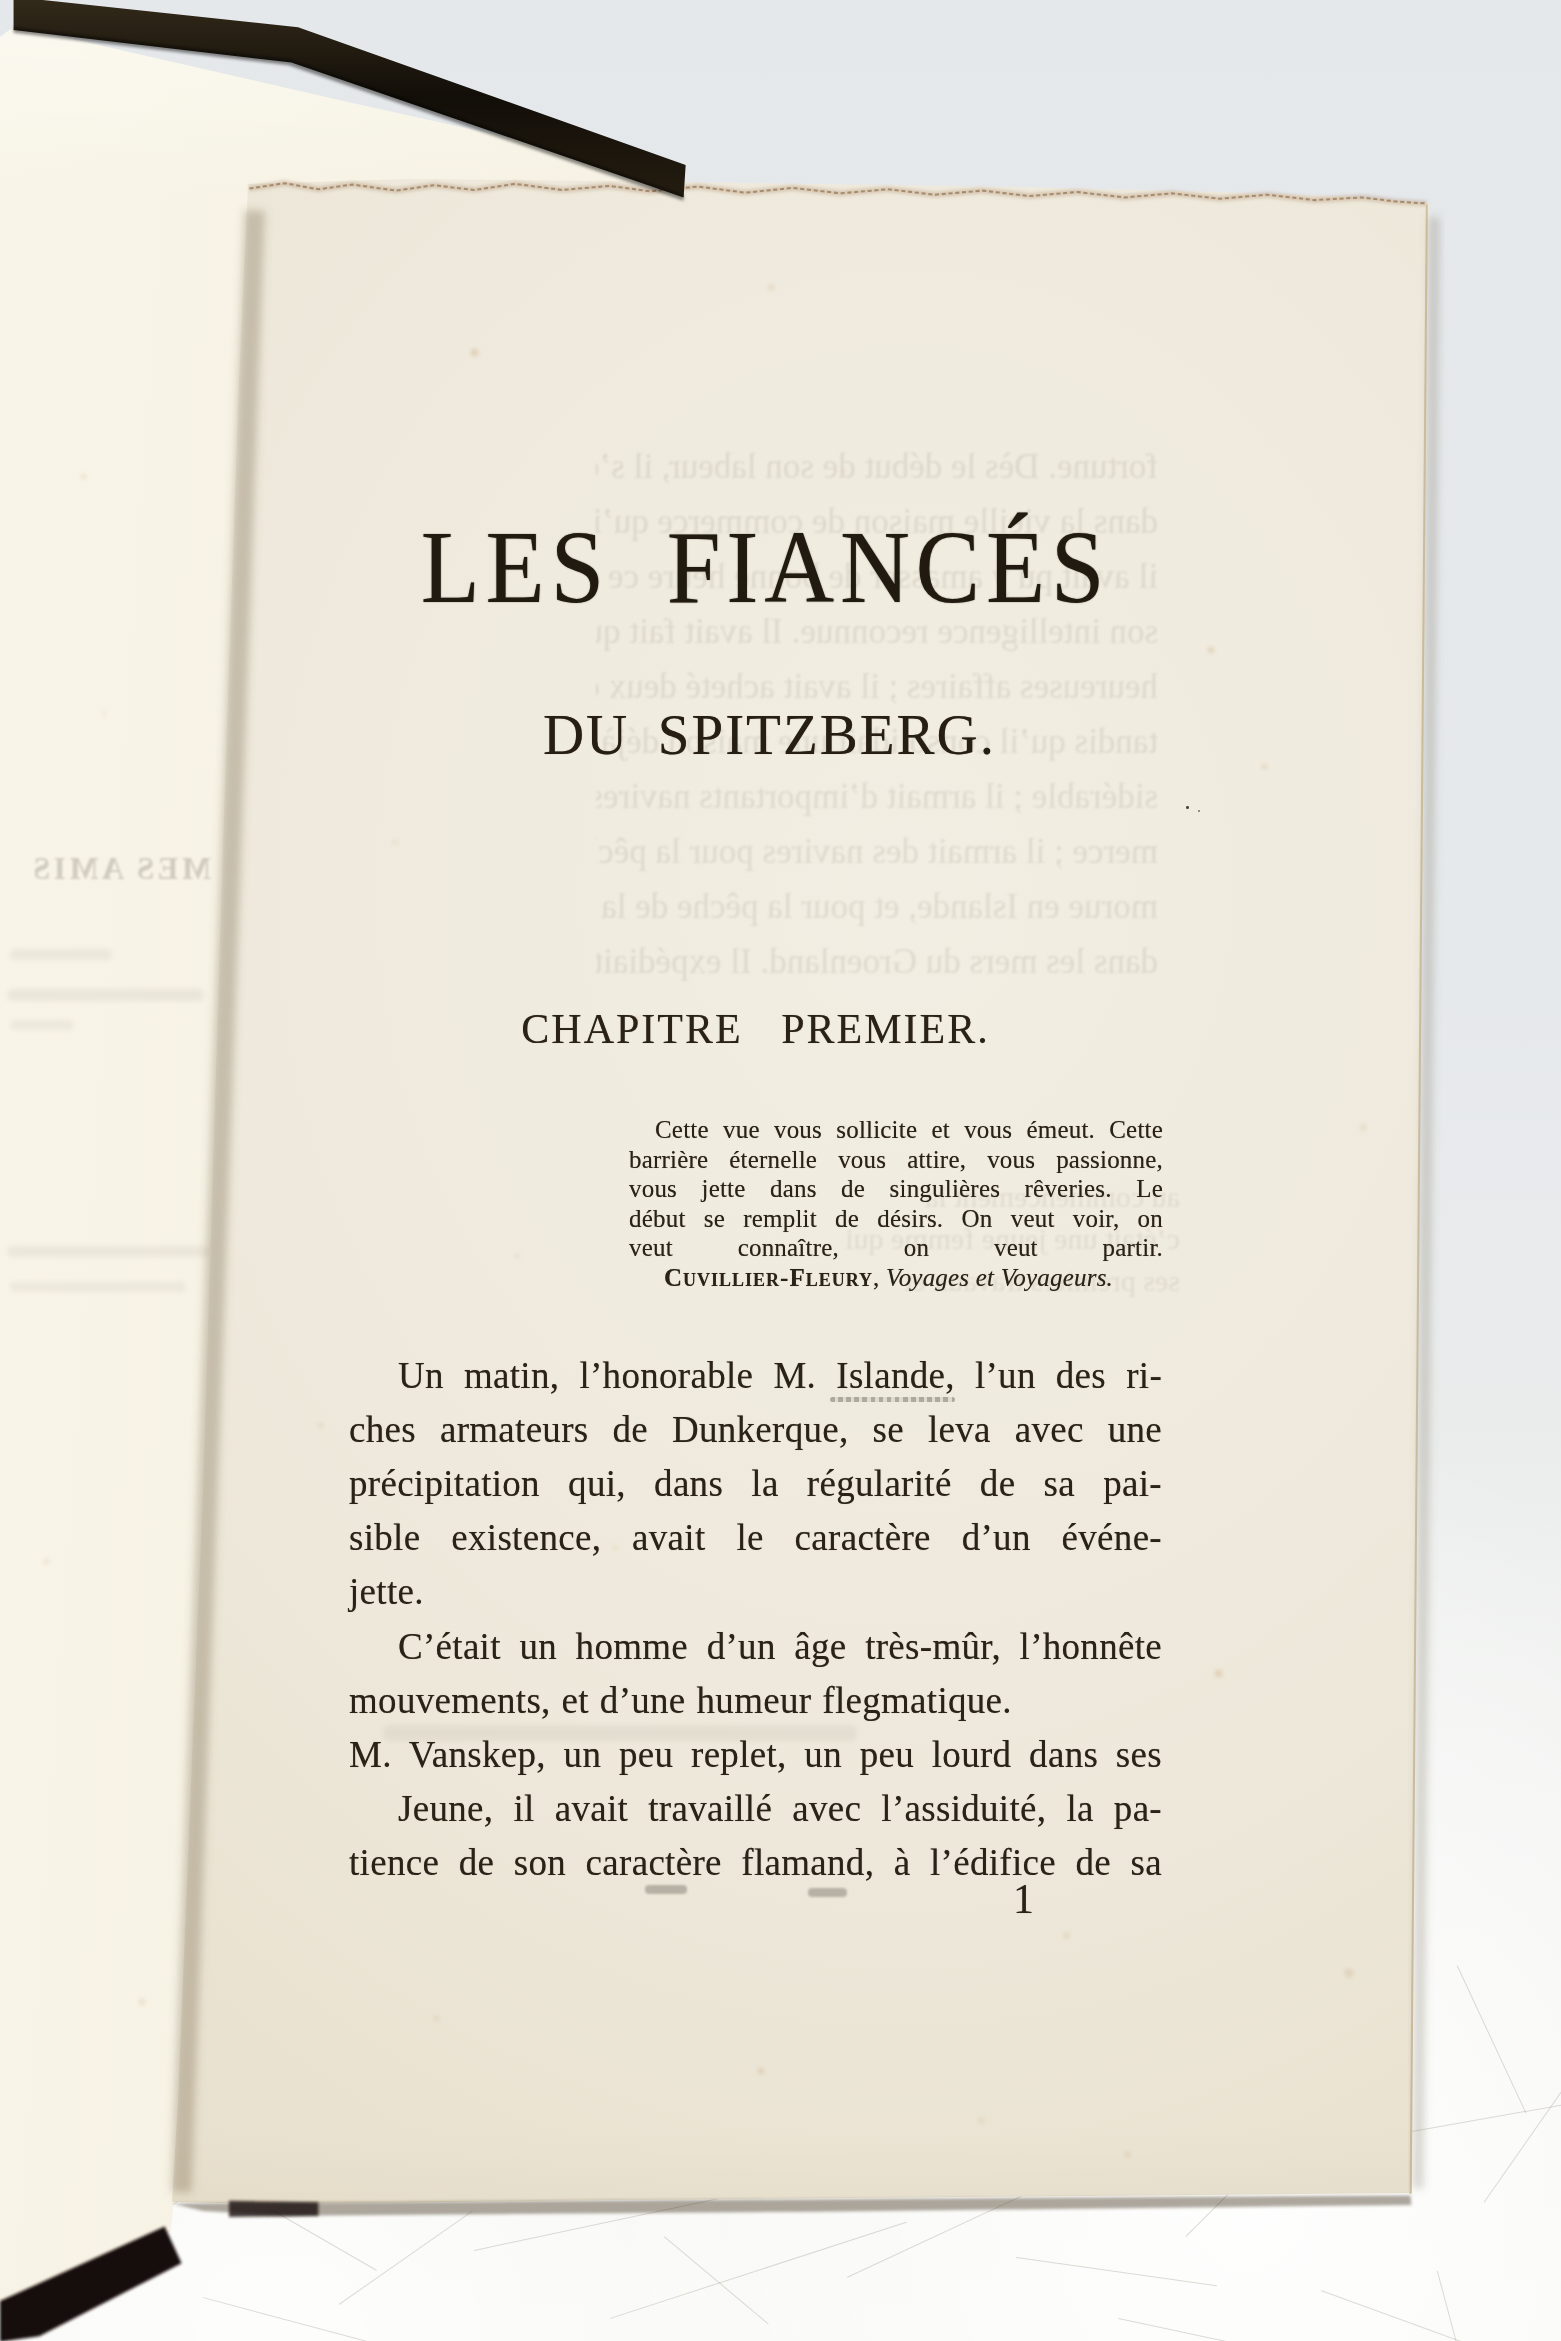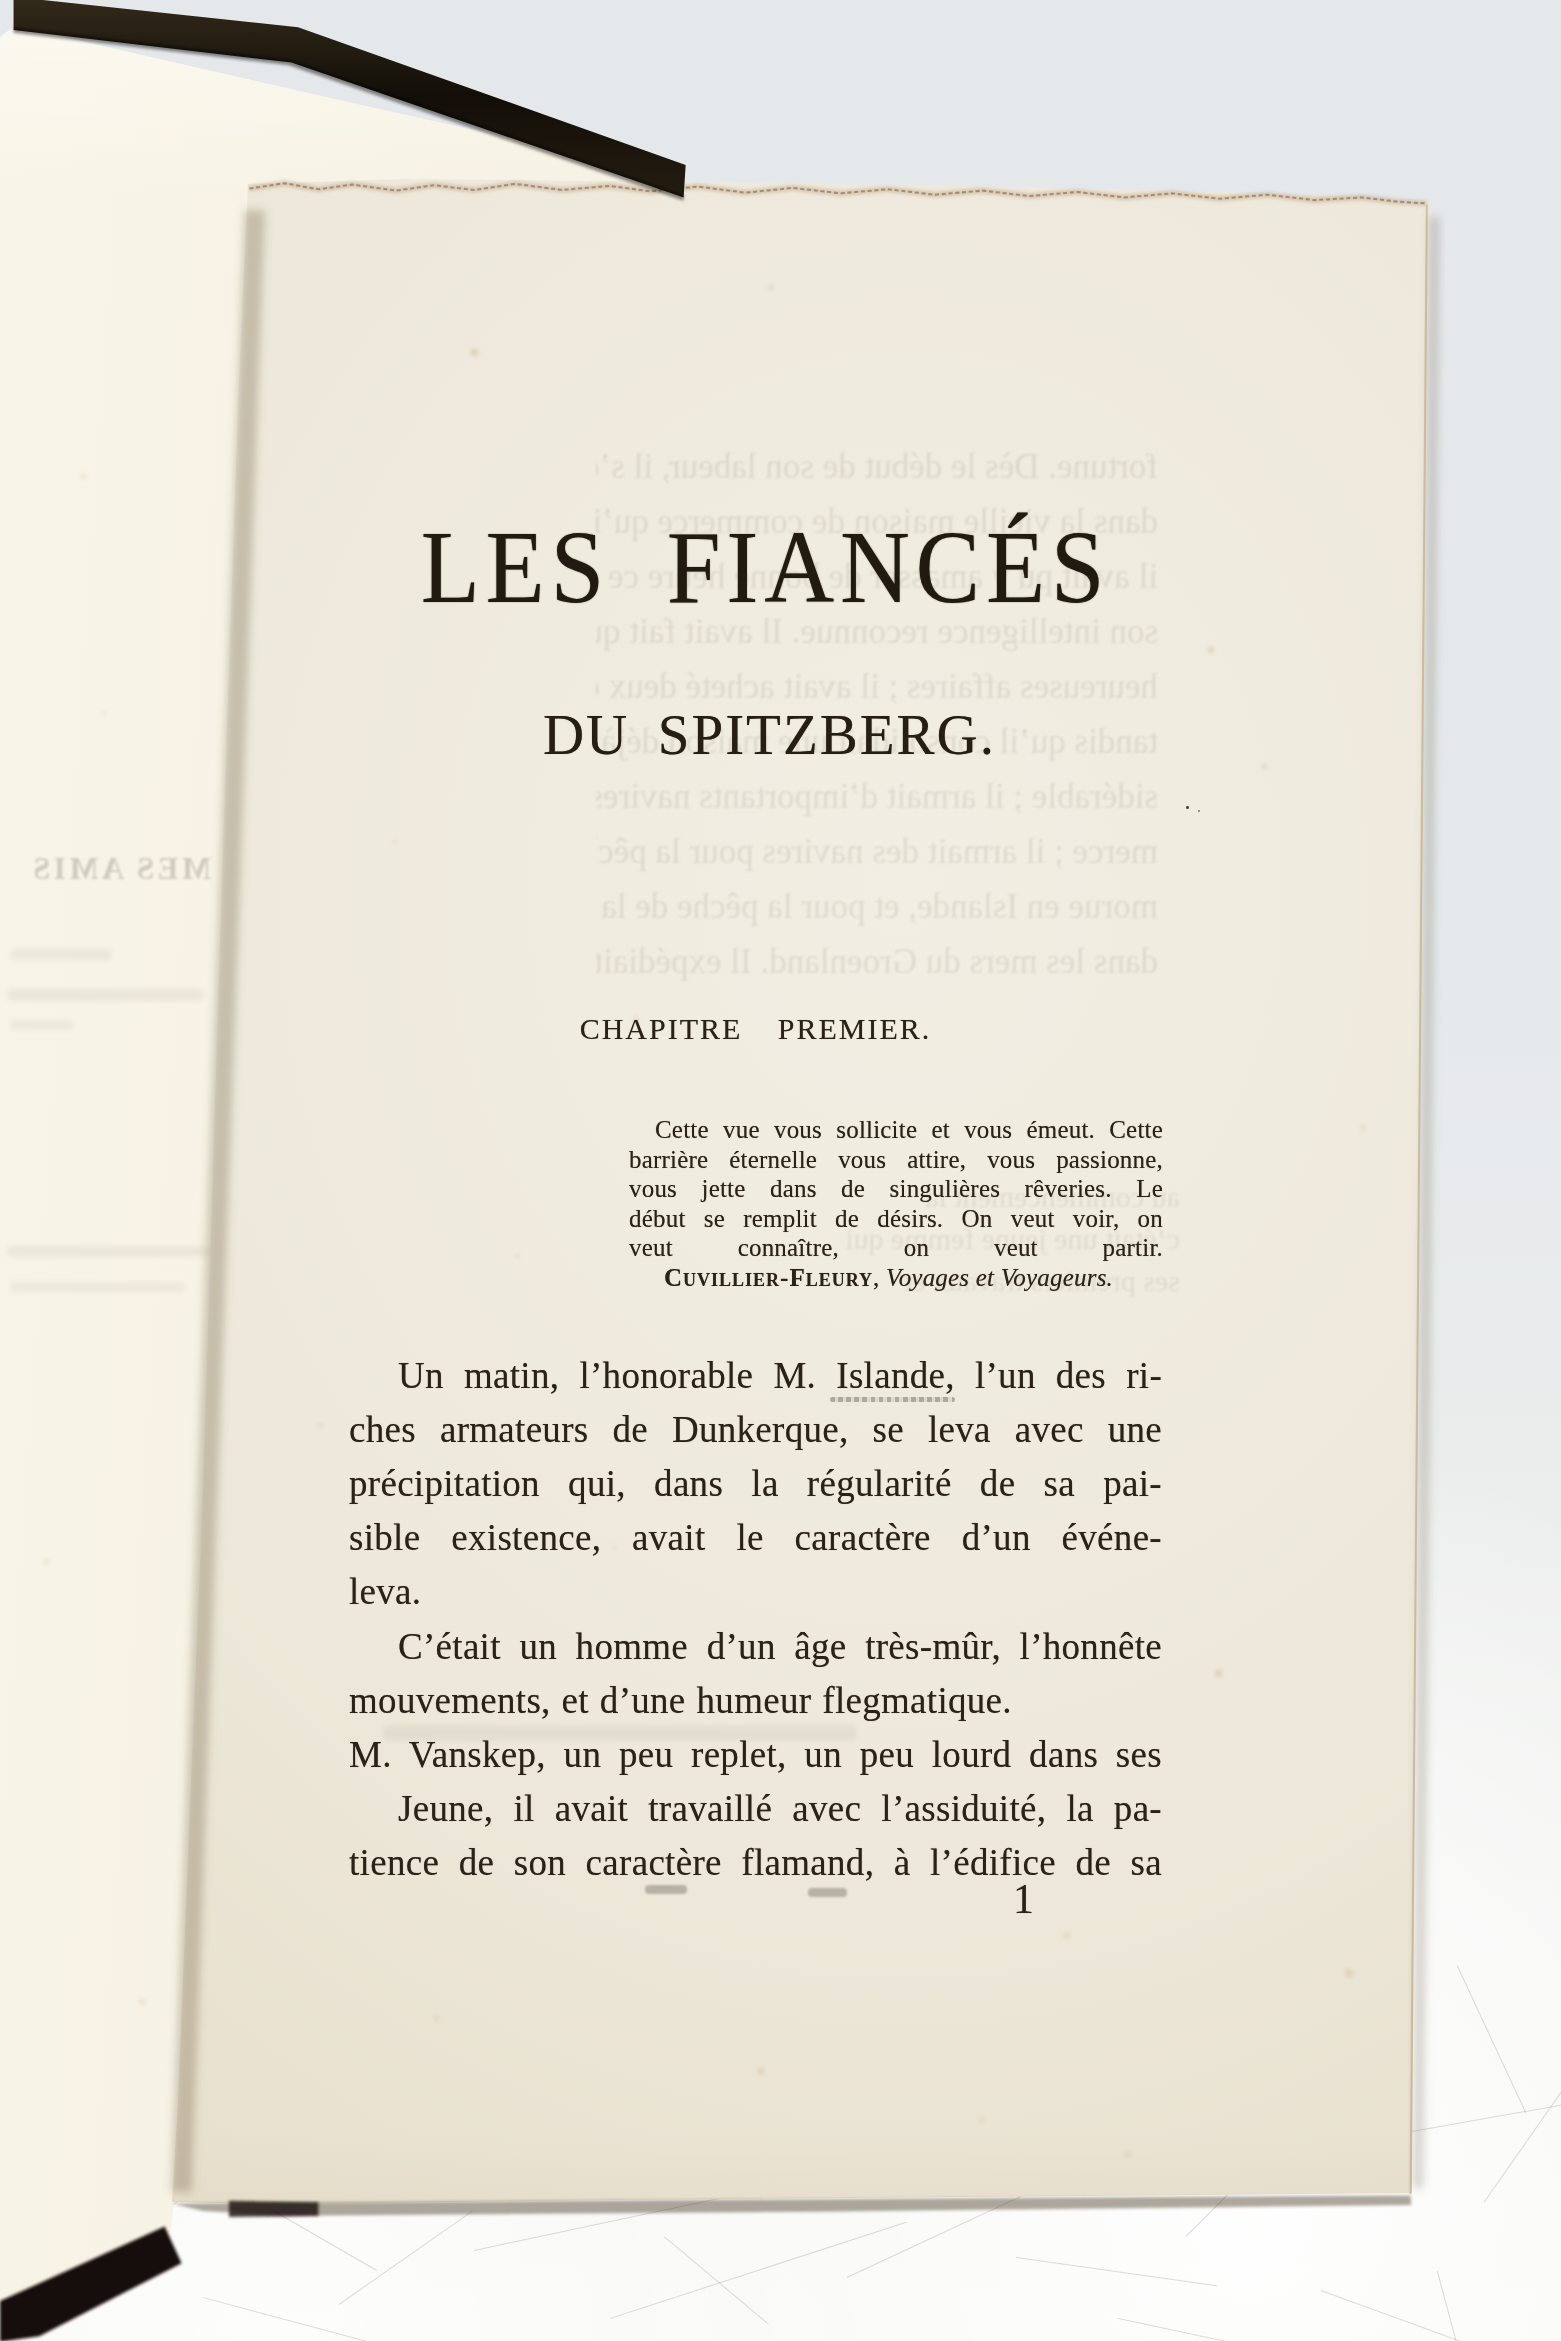--- a/index.html
+++ b/index.html
@@ -29,21 +29,21 @@
     background:
       linear-gradient(180deg,rgba(226,227,226,.45) 0%,rgba(226,227,226,0) 7%),
       linear-gradient(0deg,rgba(203,186,152,.30) 0%,rgba(203,186,152,0) 9%),
       linear-gradient(90deg,rgba(186,168,134,.30) 0%,rgba(226,218,200,.12) 5%,rgba(226,218,200,0) 11%),
       radial-gradient(115% 90% at 58% 38%,#f2eee3 0%,#ede8da 45%,#e7dfcc 78%,#ded2b8 100%);
   }
   
   .ink{color:#2a2217;text-shadow:0 0 0.7px rgba(40,28,16,.5);}
   #title-line1{left:359px;width:813px;top:516px;font-size:103px;line-height:103px;letter-spacing:6.1px;word-spacing:28.5px;text-align:center;transform:scaleX(.94);color:#211a10;text-shadow:0 0 1.4px rgba(30,22,12,.6);}
   #title-line2{left:363px;width:813px;top:706px;font-size:57px;line-height:57px;letter-spacing:2px;word-spacing:12.2px;text-align:center;color:#261e12;text-shadow:0 0 0.7px rgba(30,22,12,.6);}
-  #chapter{left:349px;width:813px;top:1008px;font-size:30px;line-height:42px;letter-spacing:2px;word-spacing:26px;text-align:center;}
+  #chapter{left:349px;width:813px;top:1008px;font-size:42px;line-height:42px;letter-spacing:2px;word-spacing:26px;text-align:center;}
   .epi{left:629px;width:534px;top:1115px;font-size:25px;line-height:29.5px;letter-spacing:0.2px;text-align:justify;}
   .epi .ln{height:29.5px;text-align-last:justify;}
   .epi .ln.first{text-indent:26px;}
   .epi .attr{height:30px;text-align-last:left;text-align:left;padding-left:35px;white-space:nowrap;}
   .epi .auth{font-variant:small-caps;font-weight:bold;letter-spacing:1px;}
   .epi .work{font-style:italic;text-align:right;}
   .para{left:349px;width:813px;font-size:37px;line-height:54px;letter-spacing:0.3px;word-spacing:1.4px;text-align:justify;}
   .para .ln{height:54px;text-align-last:justify;white-space:nowrap;}
   .para .ln.first{text-indent:49px;}
   .para .ln.last{text-align-last:left;}
@@ -156,21 +156,21 @@
       <div class="ln">début se remplit de désirs. On veut voir, on</div>
       <div class="ln">veut connaître, on veut partir.</div>
       <div class="attr"><span class="auth">Cuvillier-Fleury</span><span>, </span><span class="work">Voyages et Voyageurs.</span></div>
     </div>
 
     <div id="para1" class="abs ink para">
       <div class="ln first">Un matin, l’honorable M. Islande, l’un des ri-</div>
       <div class="ln">ches armateurs de Dunkerque, se leva avec une</div>
       <div class="ln">précipitation qui, dans la régularité de sa pai-</div>
       <div class="ln">sible existence, avait le caractère d’un événe-</div>
-      <div class="ln last">leva.</div>
+      <div class="ln last">jette.</div>
     </div>
     <div id="para2" class="abs ink para">
       <div class="ln first">C’était un homme d’un âge très-mûr, l’honnête</div>
       <div class="ln last">mouvements, et d’une humeur flegmatique.</div>
       <div class="ln">M. Vanskep, un peu replet, un peu lourd dans ses</div>
     </div>
     <div id="para3" class="abs ink para">
       <div class="ln first">Jeune, il avait travaillé avec l’assiduité, la pa-</div>
       <div class="ln">tience de son caractère flamand, à l’édifice de sa</div>
     </div>

